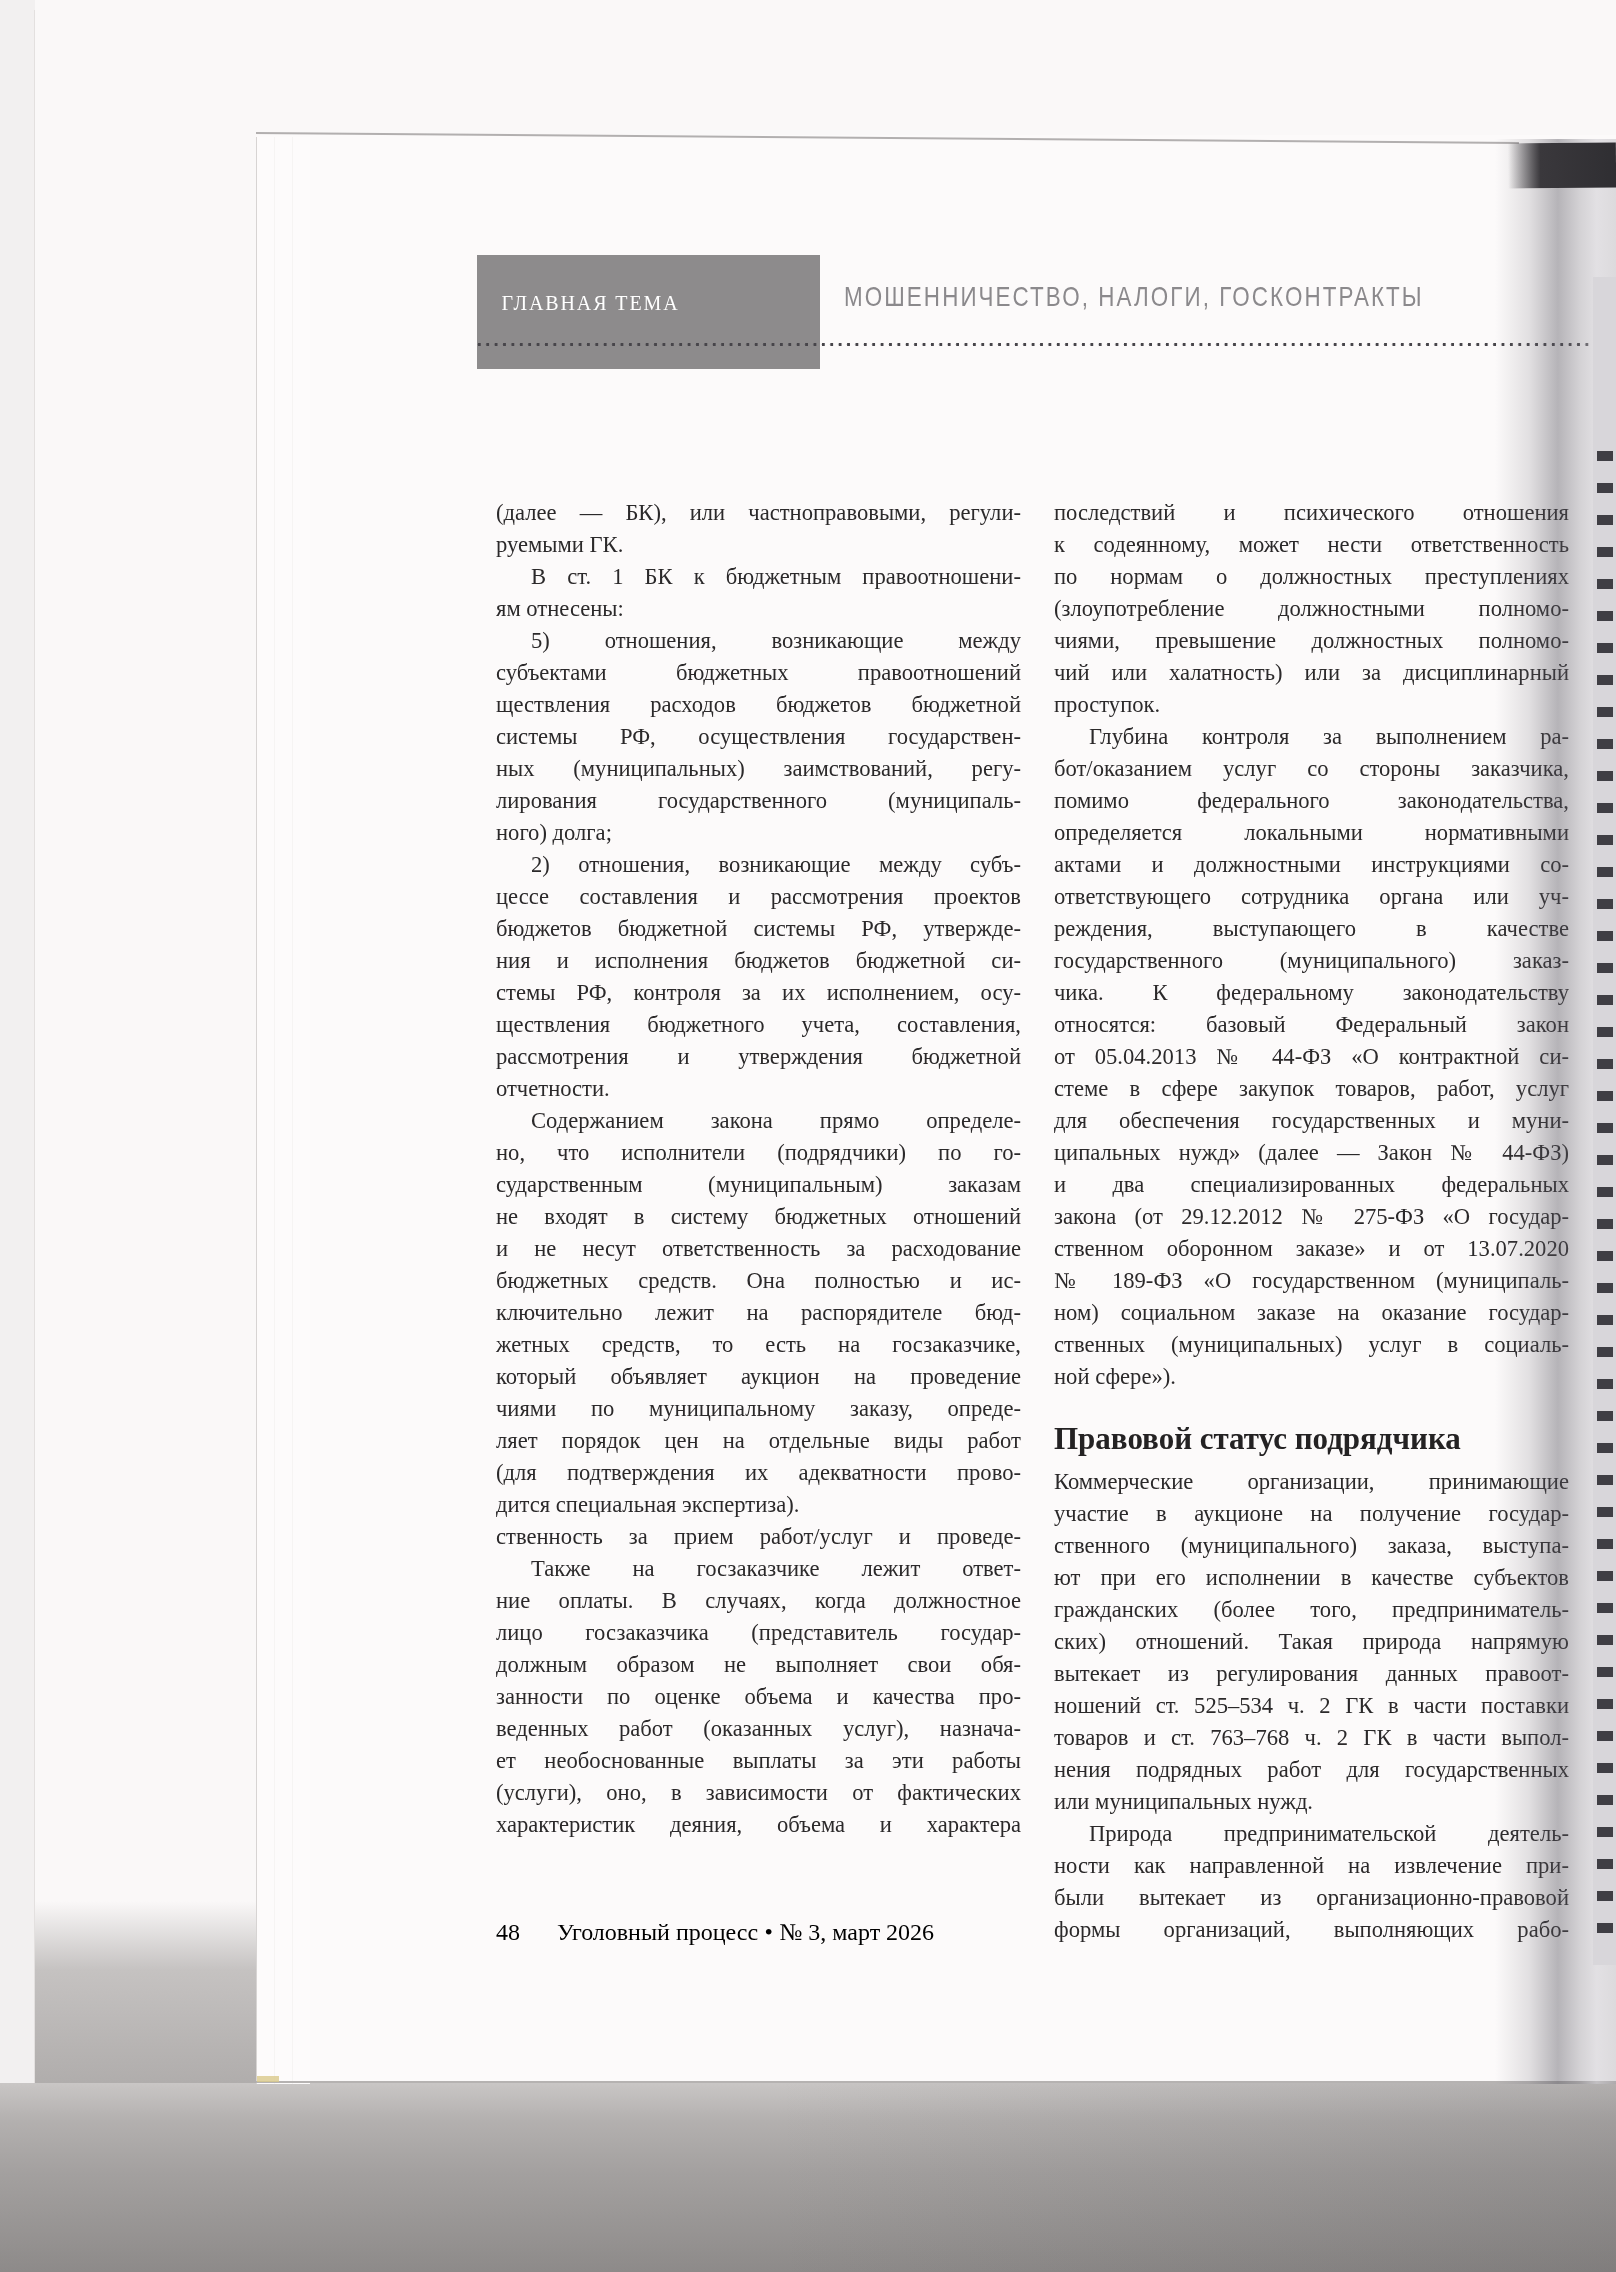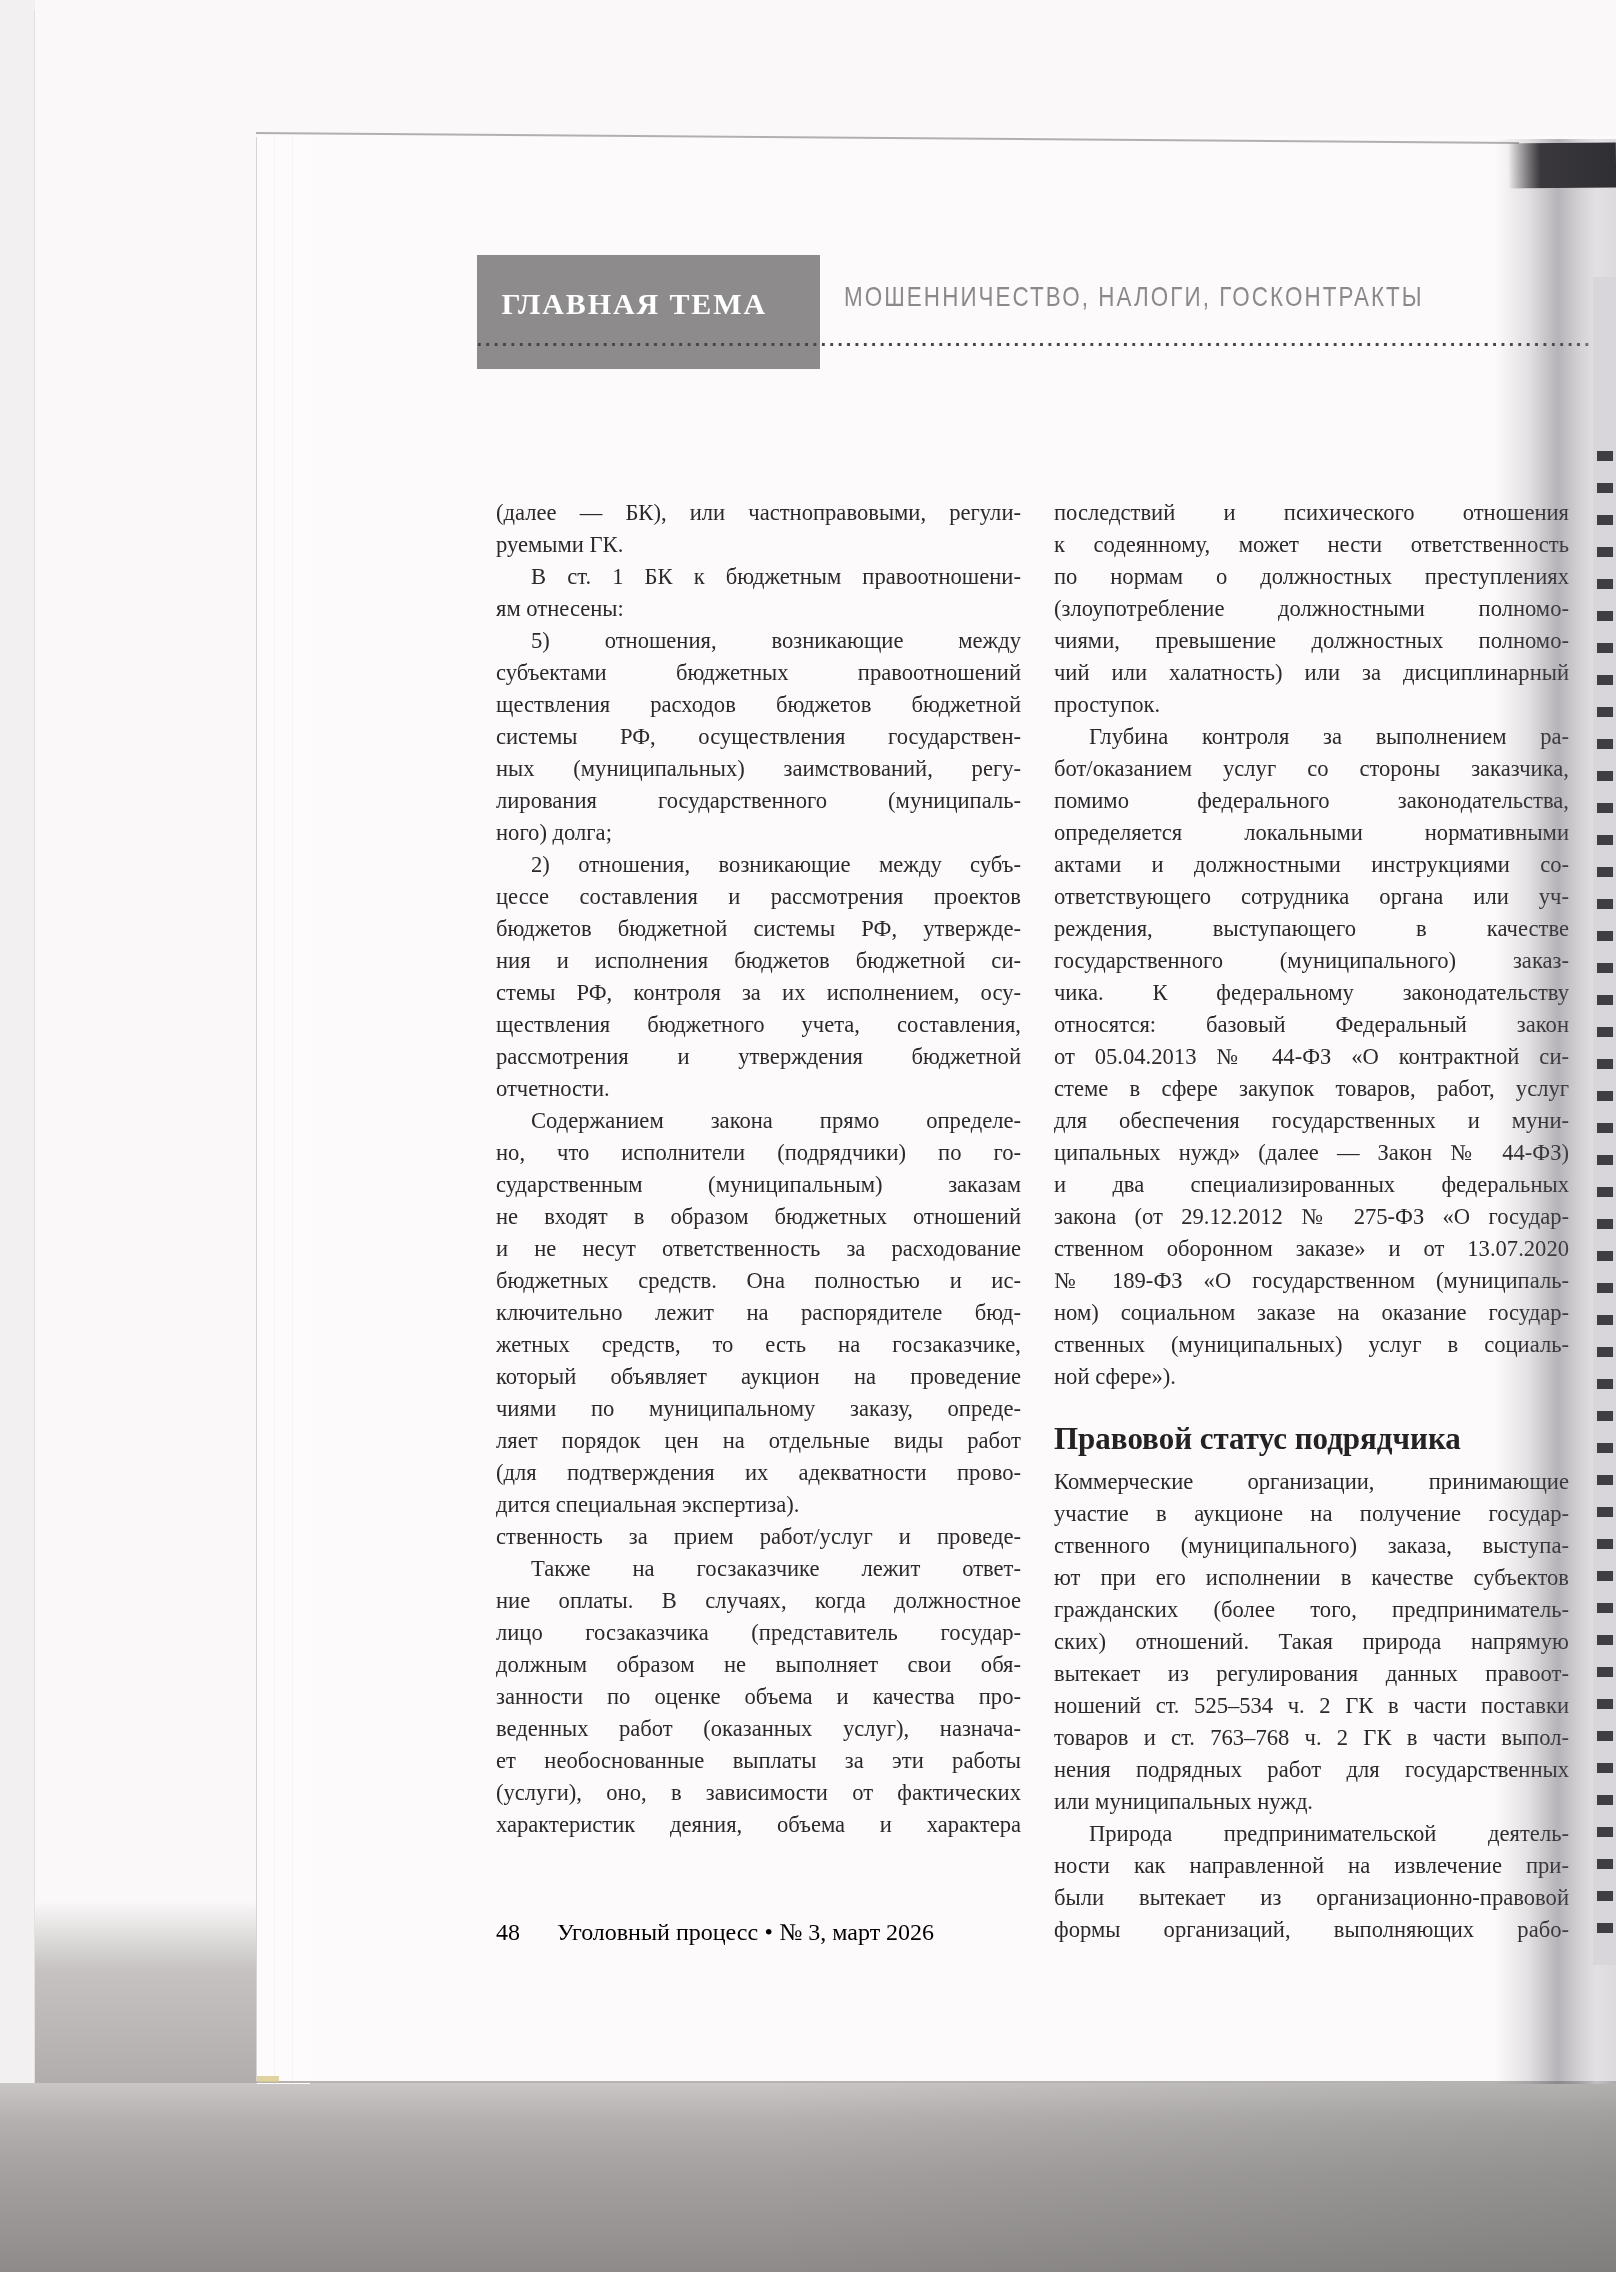--- a/index.html
+++ b/index.html
@@ -42,21 +42,21 @@
       rgba(205,203,209,0.55) 84%,
       rgba(160,158,166,0.35) 100%);}
   .curl-strip{position:absolute;left:1593px;top:277px;width:23px;height:1688px;background:#d8d6da;}
   .curl-dashes{position:absolute;left:1597px;top:451px;width:15.5px;height:1482px;
     background:repeating-linear-gradient(180deg,#3f3e44 0 9.7px,rgba(63,62,68,0) 9.7px 32px);}
 
   
   .kicker{position:absolute;left:477px;top:255px;width:343px;height:114px;
     background:var(--kicker-bg,#8d8b8c);display:flex;align-items:center;
     padding-left:24.5px;box-sizing:border-box;padding-bottom:17px;}
-  .kicker span{color:#ffffff;font-size:30px;font-weight:700;letter-spacing:1.9px;white-space:nowrap;}
+  .kicker span{color:#ffffff;font-size:20px;font-weight:400;letter-spacing:1.9px;white-space:nowrap;}
   .topic{position:absolute;left:844px;top:281px;color:var(--topic-text,#8b898c);
     font-family:"Liberation Sans","DejaVu Sans",sans-serif;
     font-size:28px;font-weight:400;letter-spacing:2.6px;white-space:nowrap;
     transform:scaleX(0.8);transform-origin:left center;}
   .dotted{position:absolute;left:477px;top:342px;width:1139px;height:5.2px;
     background-image:radial-gradient(circle at 2.3px 2.6px,var(--dot,#47454a) 1.5px,rgba(0,0,0,0) 1.9px);
     background-size:8.4px 5.2px;background-repeat:repeat-x;}
 
   
   .col{position:absolute;top:451px;font-size:22.6px;line-height:32px;margin-top:46px;}
@@ -112,21 +112,21 @@
       <div class="ln">цессе составления и рассмотрения проектов</div>
       <div class="ln">бюджетов бюджетной системы РФ, утвержде-</div>
       <div class="ln">ния и исполнения бюджетов бюджетной си-</div>
       <div class="ln">стемы РФ, контроля за их исполнением, осу-</div>
       <div class="ln">ществления бюджетного учета, составления,</div>
       <div class="ln">рассмотрения и утверждения бюджетной</div>
       <div class="ln last">отчетности.</div>
       <div class="ln ind">Содержанием закона прямо определе-</div>
       <div class="ln">но, что исполнители (подрядчики) по го-</div>
       <div class="ln">сударственным (муниципальным) заказам</div>
-      <div class="ln">не входят в образом бюджетных отношений</div>
+      <div class="ln">не входят в систему бюджетных отношений</div>
       <div class="ln">и не несут ответственность за расходование</div>
       <div class="ln">бюджетных средств. Она полностью и ис-</div>
       <div class="ln">ключительно лежит на распорядителе бюд-</div>
       <div class="ln">жетных средств, то есть на госзаказчике,</div>
       <div class="ln">который объявляет аукцион на проведение</div>
       <div class="ln">чиями по муниципальному заказу, опреде-</div>
       <div class="ln">ляет порядок цен на отдельные виды работ</div>
       <div class="ln">(для подтверждения их адекватности прово-</div>
       <div class="ln last">дится специальная экспертиза).</div>
       <div class="ln">ственность за прием работ/услуг и проведе-</div>

